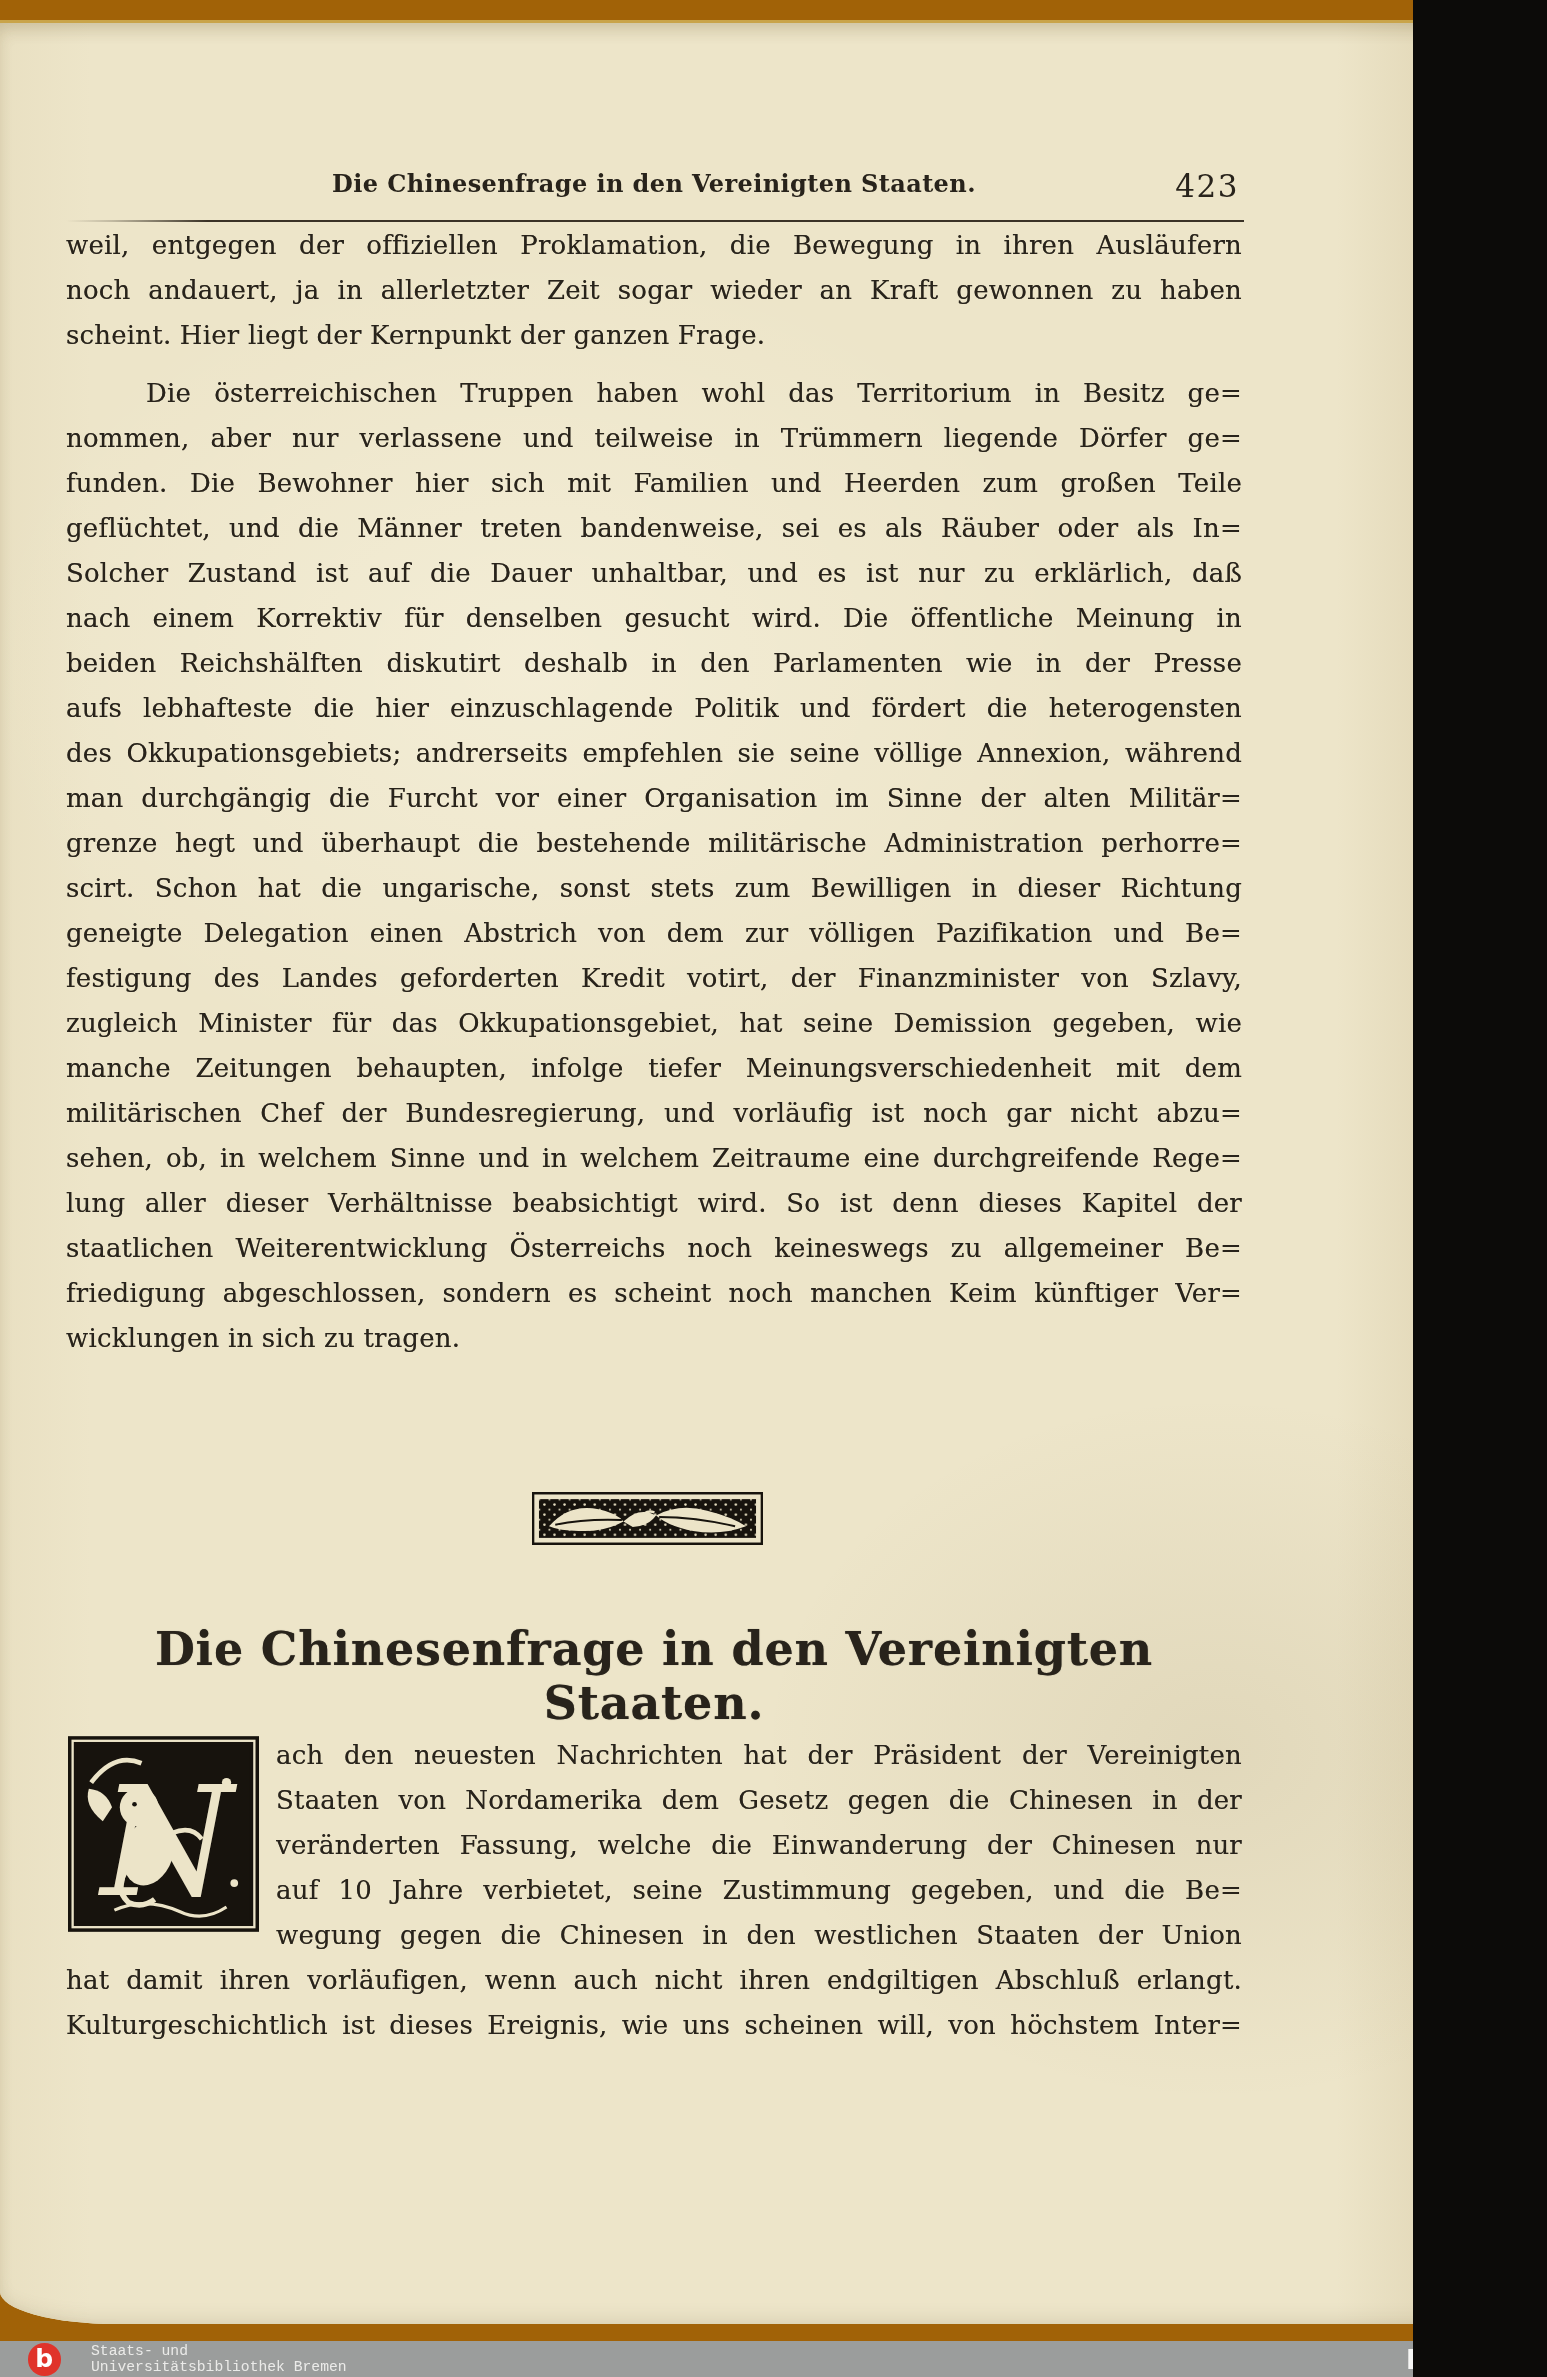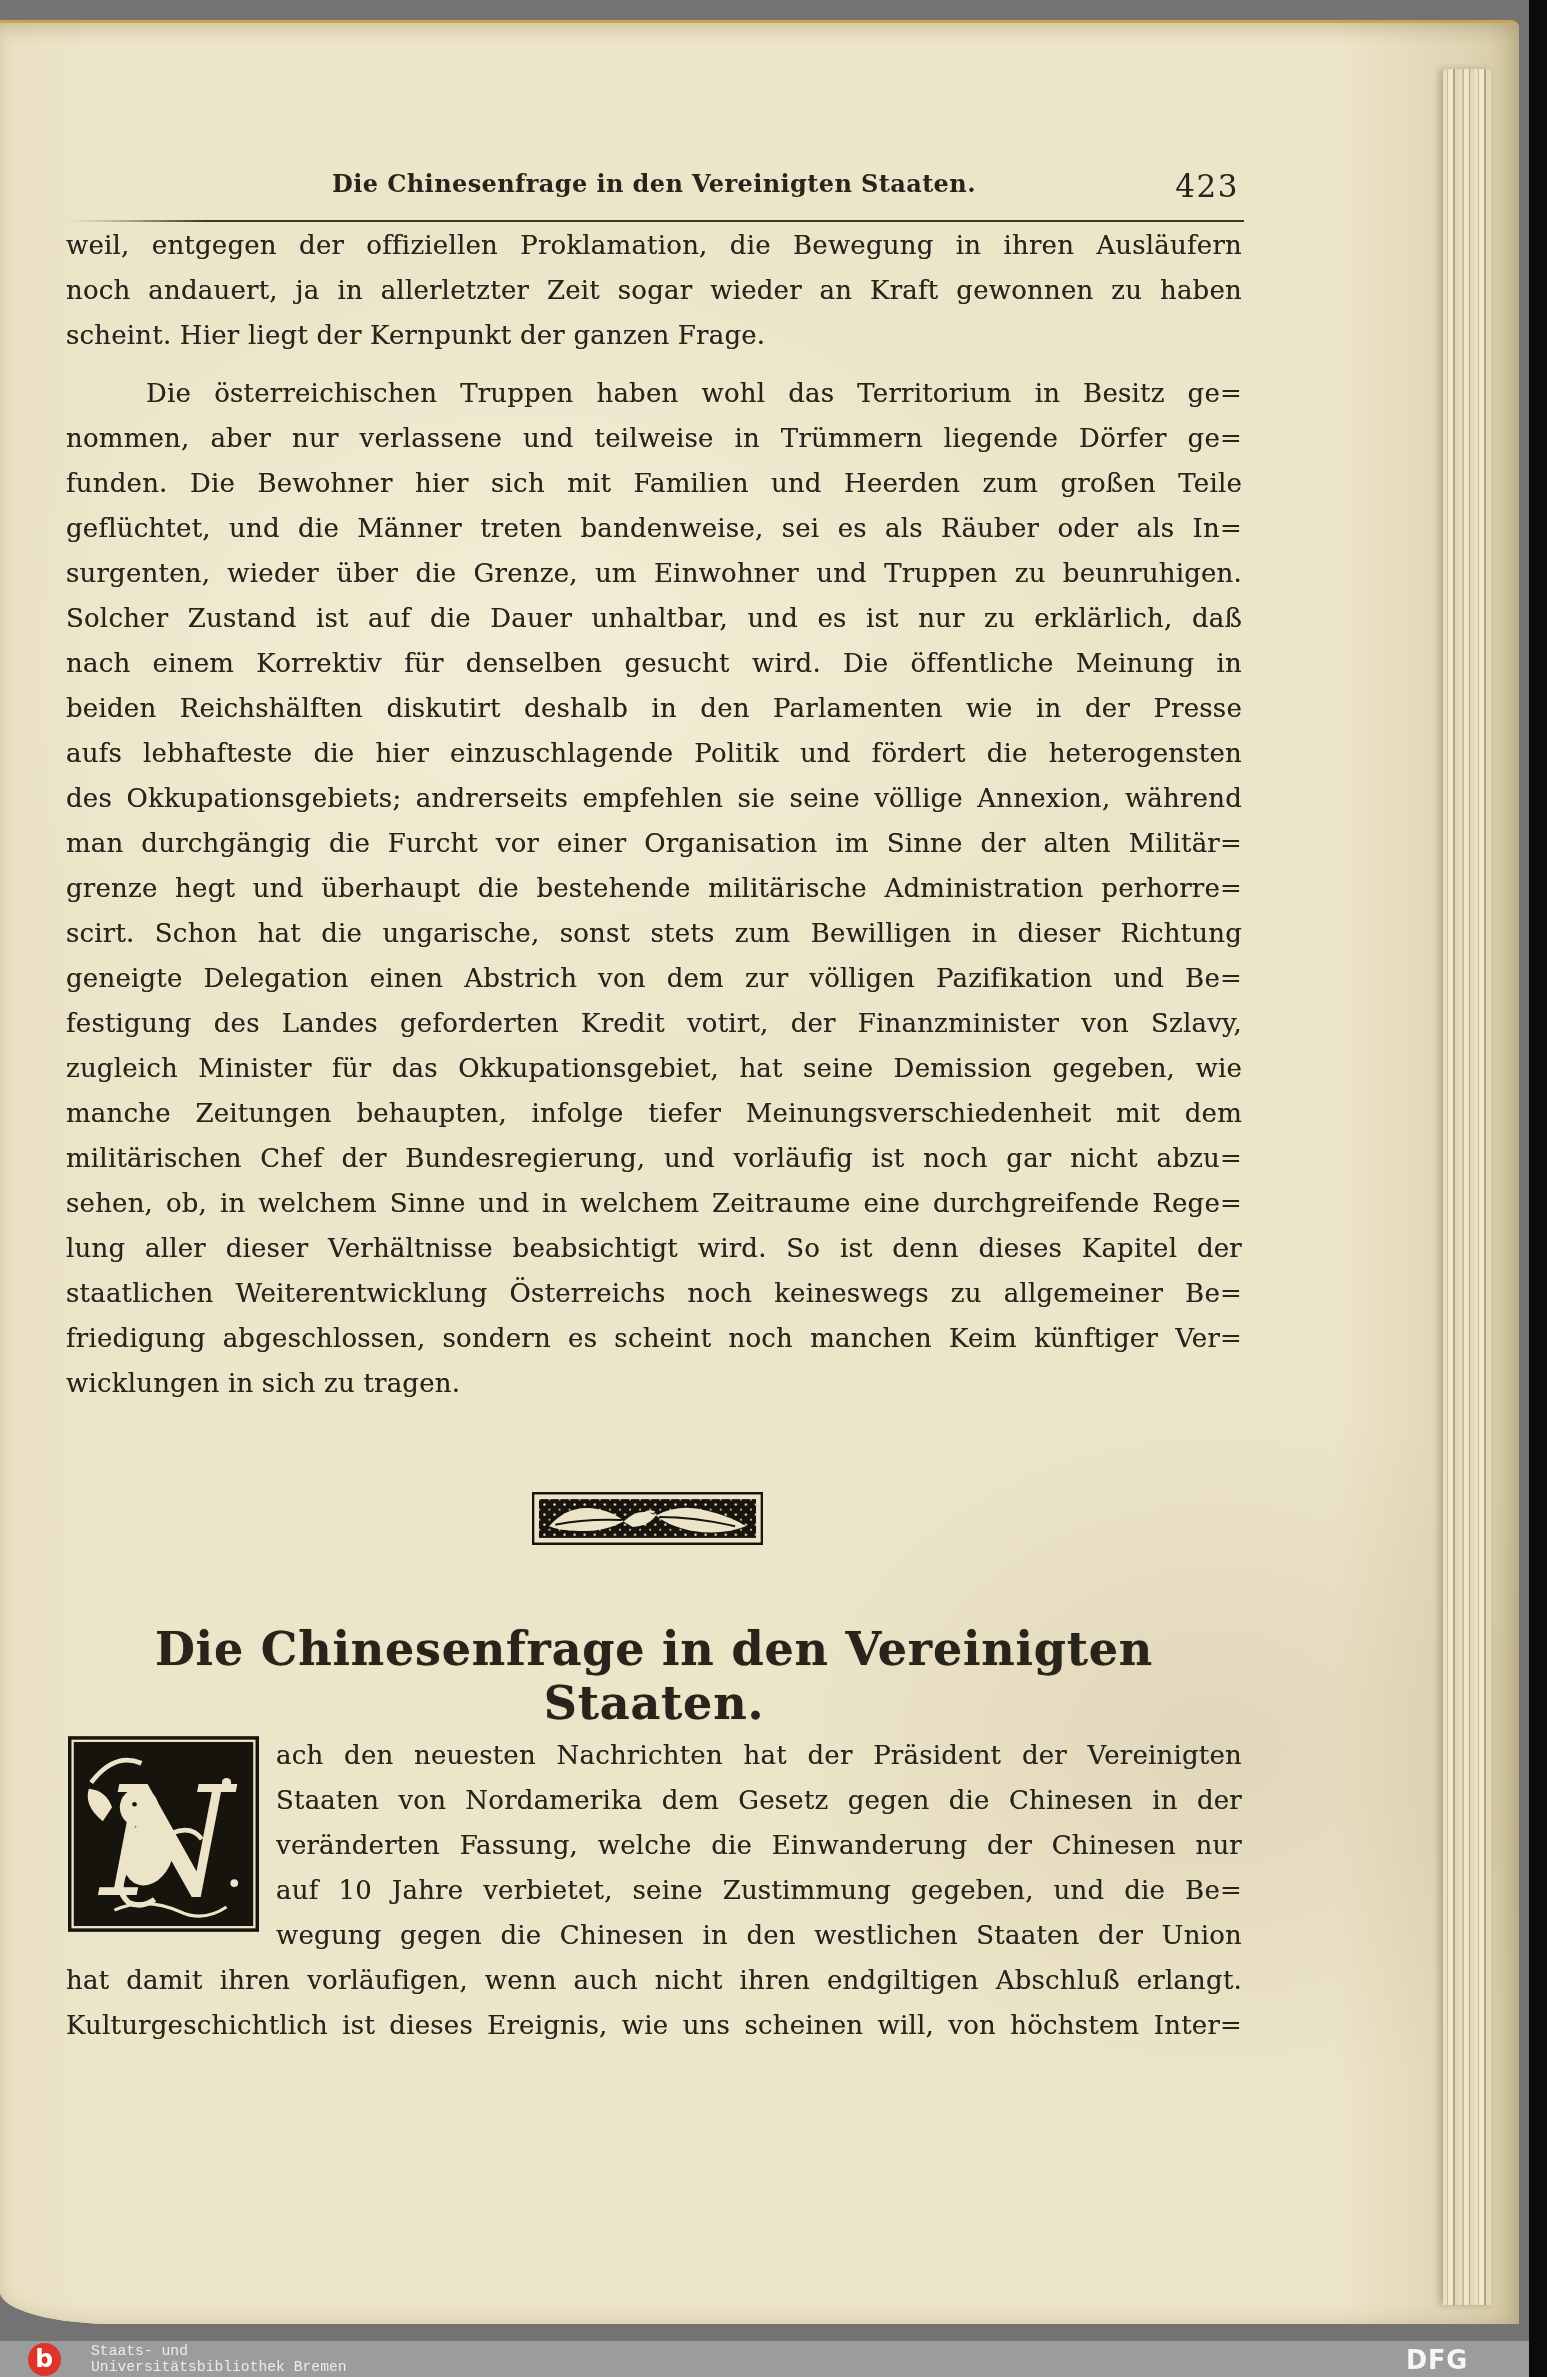--- a/index.html
+++ b/index.html
@@ -1,17 +1,17 @@
 <!DOCTYPE html>
 <html style="font-size:12.4px"><head>
 <meta charset="utf-8">
 <style>
   html,body{margin:0;padding:0;background:#0c0b09;}
-  #canvas{position:relative;width:1529px;height:2377px;overflow:hidden;
-          font-family:"DejaVu Serif",serif;background:#737373;}
+  #canvas{position:relative;width:1413px;height:2377px;overflow:hidden;
+          font-family:"DejaVu Serif",serif;background:#a16207;}
 
   
   #book-page{position:absolute;left:0;top:20px;width:1519px;height:2301px;
     background:
       radial-gradient(928px 696px at 35% 28%, rgba(255,252,238,.35), rgba(255,252,238,0) 60%),
       radial-gradient(696px 542px at 80% 75%, rgba(120,100,60,.10), rgba(120,100,60,0) 65%),
       linear-gradient(90deg, #e9e0c2 0%, #ede5c9 6%, #ede5c9 88%, #e0d5b4 96%, #d6caa7 100%),
       #ece4c8;
     border-top:3.1px solid #c9a44a;
     border-top-right-radius:7.7px;
@@ -84,21 +84,20 @@
       </div>
     <div class="lastline">scheint.  Hier liegt der Kernpunkt der ganzen Frage.</div>
   </div>
 
   <div class="column bodytext" id="paragraph-2">
     <div>
         <div class="line">Die österreichischen Truppen haben wohl das Territorium in Besitz ge=</div>
         <div class="line">nommen, aber nur verlassene und teilweise in Trümmern liegende Dörfer ge=</div>
         <div class="line">funden.  Die Bewohner hier sich mit Familien und Heerden zum großen Teile</div>
         <div class="line">geflüchtet, und die Männer treten bandenweise, sei es als Räuber oder als In=</div>
-        <div class="line">surgenten, wieder über die Grenze, um Einwohner und Truppen zu beunruhigen.</div>
         <div class="line">Solcher Zustand ist auf die Dauer unhaltbar, und es ist nur zu erklärlich, daß</div>
         <div class="line">nach einem Korrektiv für denselben gesucht wird.  Die öffentliche Meinung in</div>
         <div class="line">beiden Reichshälften diskutirt deshalb in den Parlamenten wie in der Presse</div>
         <div class="line">aufs lebhafteste die hier einzuschlagende Politik und fördert die heterogensten</div>
         <div class="line">des Okkupationsgebiets; andrerseits empfehlen sie seine völlige Annexion, während</div>
         <div class="line">man durchgängig die Furcht vor einer Organisation im Sinne der alten Militär=</div>
         <div class="line">grenze hegt und überhaupt die bestehende militärische Administration perhorre=</div>
         <div class="line">scirt.  Schon hat die ungarische, sonst stets zum Bewilligen in dieser Richtung</div>
         <div class="line">geneigte Delegation einen Abstrich von dem zur völligen Pazifikation und Be=</div>
         <div class="line">festigung des Landes geforderten Kredit votirt, der Finanzminister von Szlavy,</div>

